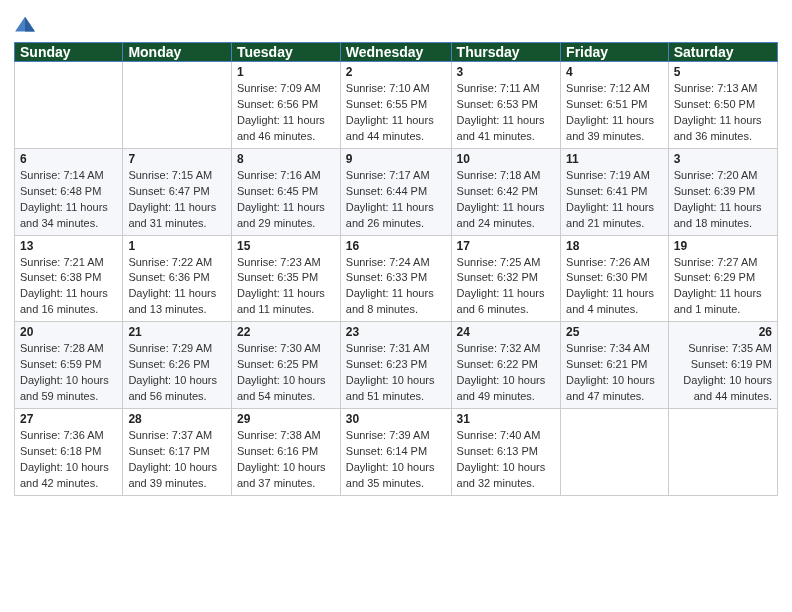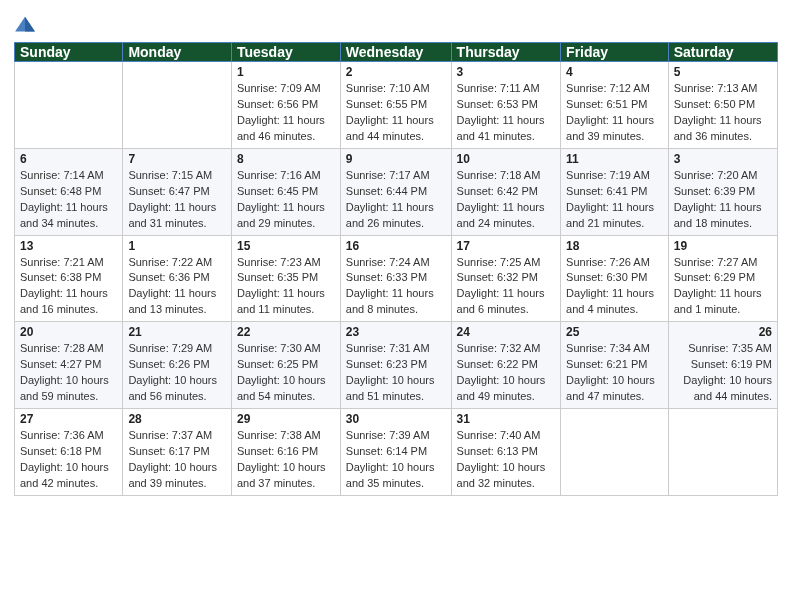--- a/index.html
+++ b/index.html
@@ -197,21 +197,21 @@
 Daylight: 11 hours and 6 minutes.</span></td>
           <td><span class="day-number">18</span><span class="day-info" style="white-space: pre-line;">Sunrise: 7:26 AM
 Sunset: 6:30 PM
 Daylight: 11 hours and 4 minutes.</span></td>
           <td><span class="day-number">19</span><span class="day-info" style="white-space: pre-line;">Sunrise: 7:27 AM
 Sunset: 6:29 PM
 Daylight: 11 hours and 1 minute.</span></td>
         </tr>
         <tr>
           <td style="background: rgb(245, 247, 250);"><span class="day-number">20</span><span class="day-info" style="white-space: pre-line;">Sunrise: 7:28 AM
-Sunset: 4:27 PM
+Sunset: 6:59 PM
 Daylight: 10 hours and 59 minutes.</span></td>
           <td style="background: rgb(245, 247, 250);"><span class="day-number">21</span><span class="day-info" style="white-space: pre-line;">Sunrise: 7:29 AM
 Sunset: 6:26 PM
 Daylight: 10 hours and 56 minutes.</span></td>
           <td style="background: rgb(245, 247, 250);"><span class="day-number">22</span><span class="day-info" style="white-space: pre-line;">Sunrise: 7:30 AM
 Sunset: 6:25 PM
 Daylight: 10 hours and 54 minutes.</span></td>
           <td style="background: rgb(245, 247, 250);"><span class="day-number">23</span><span class="day-info" style="white-space: pre-line;">Sunrise: 7:31 AM
 Sunset: 6:23 PM
 Daylight: 10 hours and 51 minutes.</span></td>

